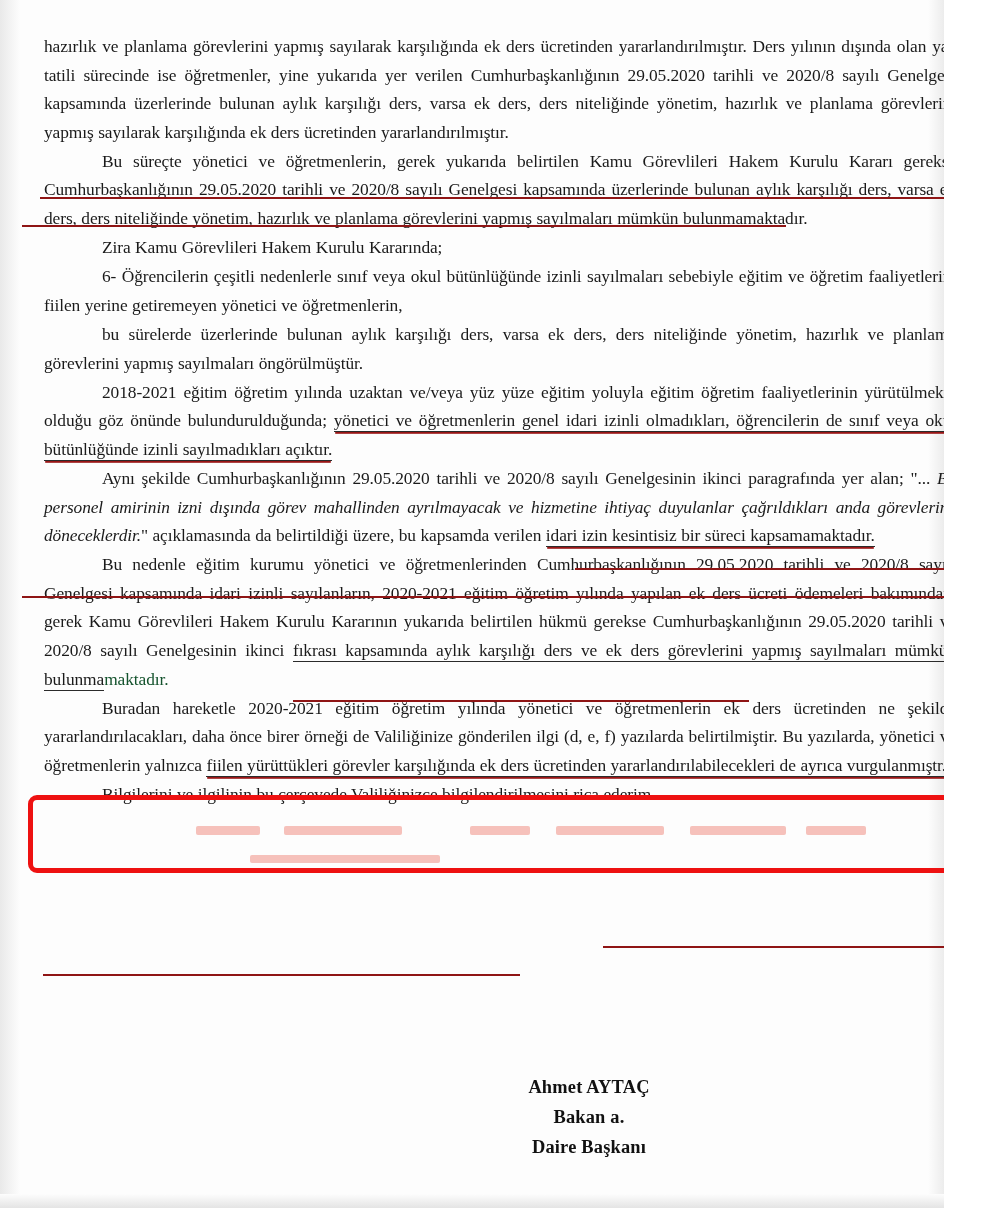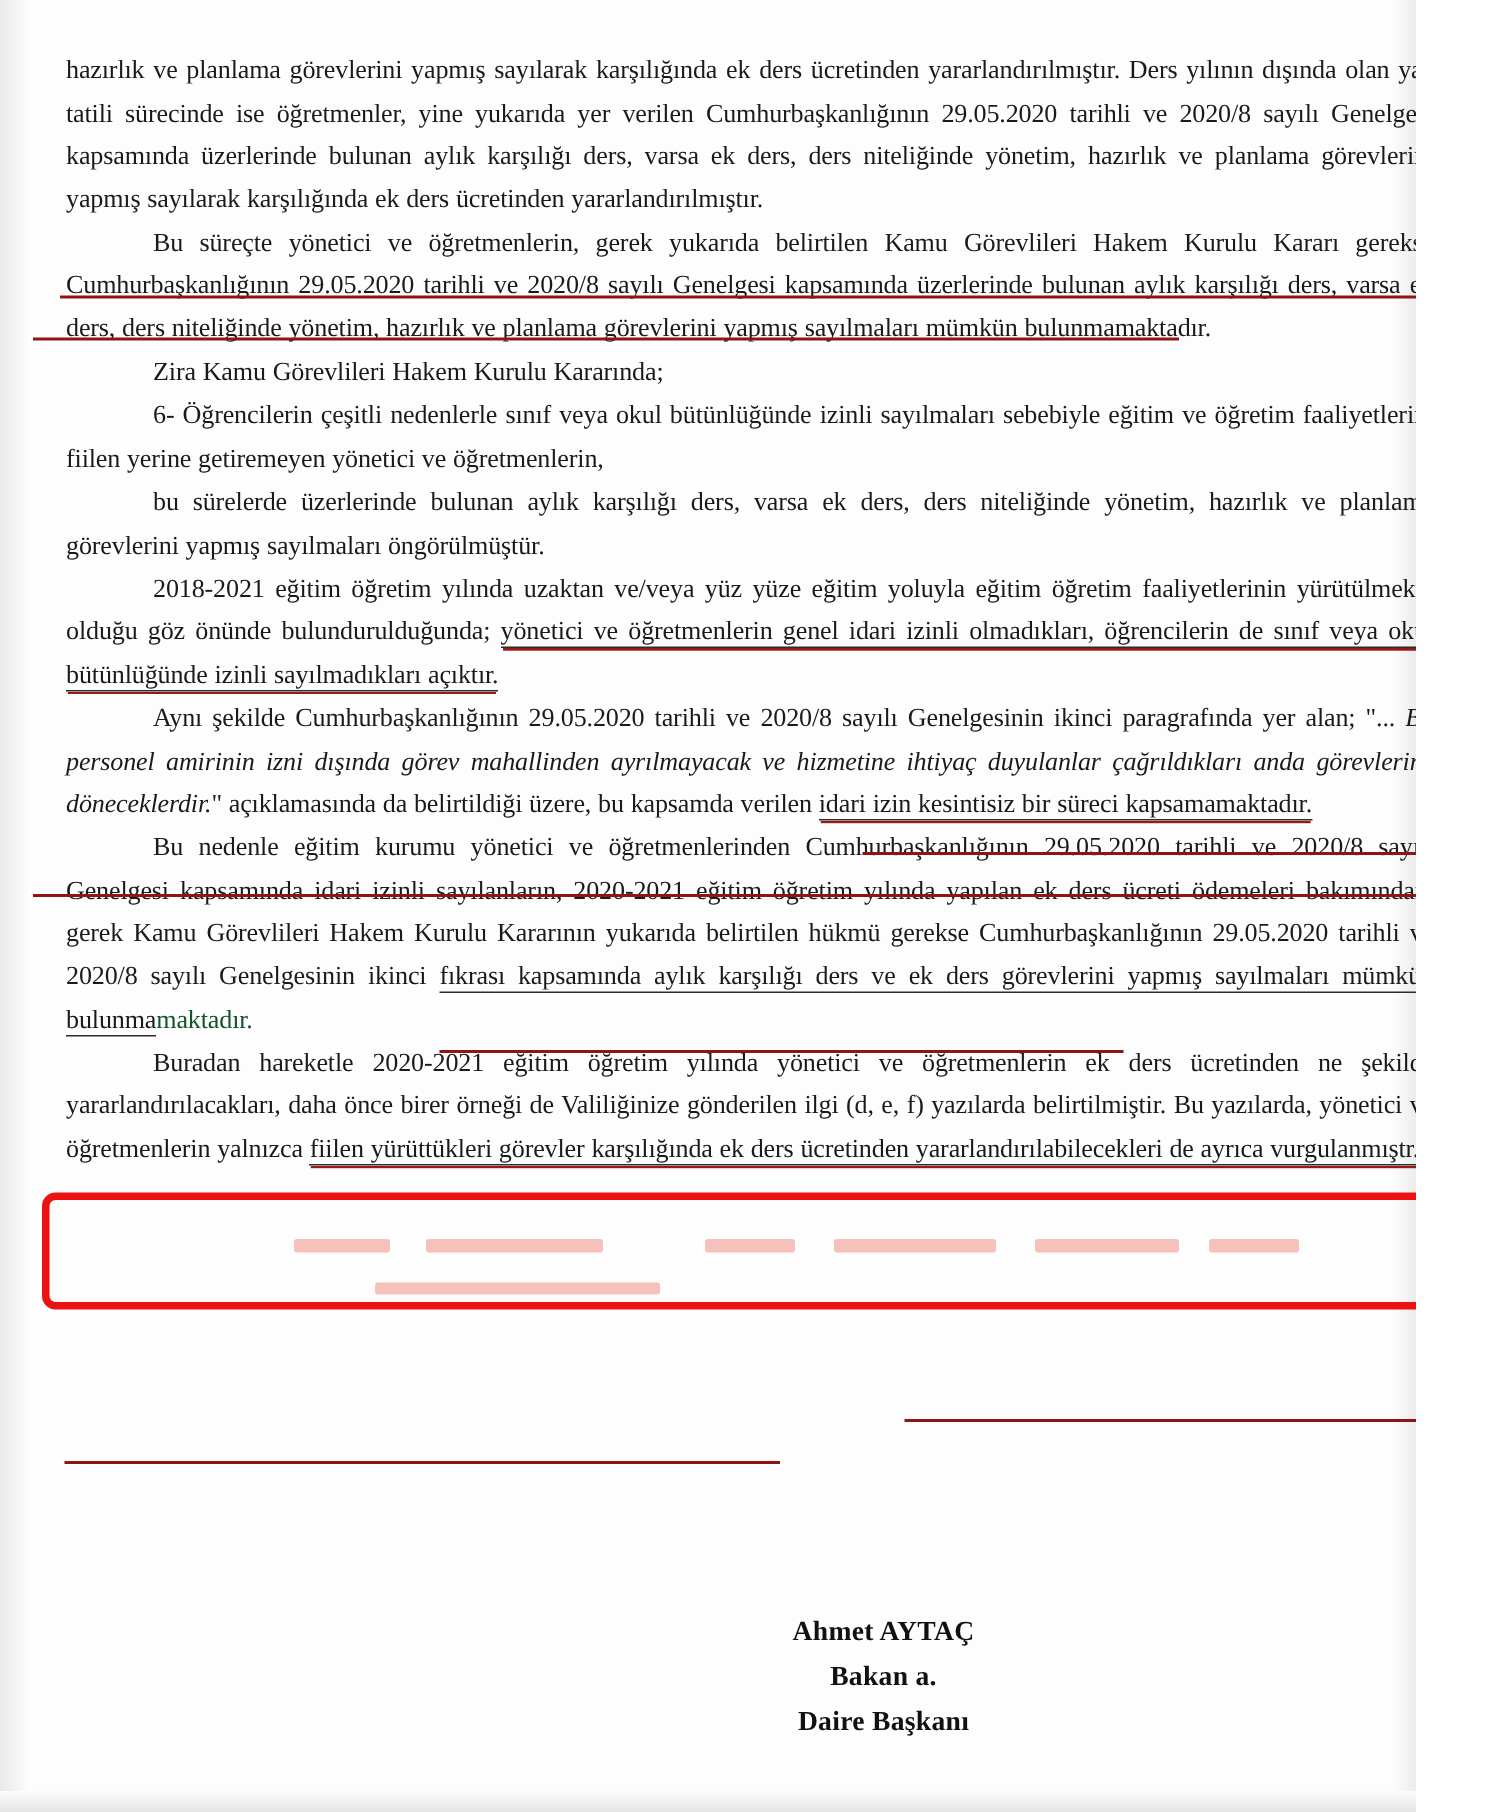--- a/index.html
+++ b/index.html
@@ -145,20 +145,21 @@
     <p class="para indent">bu sürelerde üzerlerinde bulunan aylık karşılığı ders, varsa ek ders, ders niteliğinde yönetim, hazırlık ve planlama görevlerini yapmış sayılmaları öngörülmüştür.</p>
 
     <p class="para indent"><span>2018-2021 eğitim öğretim yılında uzaktan ve/veya yüz yüze eğitim yoluyla eğitim öğretim faaliyetlerinin yürütülmekte olduğu göz önünde bulundurulduğunda; </span><span class="u-dual">yönetici ve öğretmenlerin genel idari izinli olmadıkları, öğrencilerin de sınıf veya okul bütünlüğünde izinli sayılmadıkları açıktır.</span></p>
 
     <p class="para indent"><span>Aynı şekilde Cumhurbaşkanlığının 29.05.2020 tarihli ve 2020/8 sayılı Genelgesinin ikinci paragrafında yer alan; "... </span><span class="ital">Bu personel amirinin izni dışında görev mahallinden ayrılmayacak ve hizmetine ihtiyaç duyulanlar çağrıldıkları anda görevlerine döneceklerdir.</span><span>" açıklamasında da belirtildiği üzere, bu kapsamda verilen </span><span class="u-dual">idari izin kesintisiz bir süreci kapsamamaktadır.</span></p>
 
     <p class="para indent"><span>Bu nedenle eğitim kurumu yönetici ve öğretmenlerinden Cumhurbaşkanlığının 29.05.2020 tarihli ve 2020/8 sayılı Genelgesi kapsamında idari izinli sayılanların, 2020-2021 eğitim öğretim yılında yapılan ek ders ücreti ödemeleri bakımından, gerek Kamu Görevlileri Hakem Kurulu Kararının yukarıda belirtilen hükmü gerekse Cumhurbaşkanlığının 29.05.2020 tarihli ve 2020/8 sayılı Genelgesinin ikinci </span><span class="u">fıkrası kapsamında aylık karşılığı ders ve ek ders görevlerini yapmış sayılmaları mümkün bulunma</span><span class="redtext">maktadır.</span></p>
 
     <p class="para indent"><span>Buradan hareketle 2020-2021 eğitim öğretim yılında yönetici ve öğretmenlerin ek ders ücretinden ne şekilde yararlandırılacakları, daha önce birer örneği de Valiliğinize gönderilen ilgi (d, e, f) yazılarda belirtilmiştir. Bu yazılarda, yönetici ve öğretmenlerin yalnızca </span><span class="u-dual">fiilen yürüttükleri görevler karşılığında ek ders ücretinden yararlandırılabilecekleri de ayrıca vurgulanmıştr.</span></p>
 
+    <p class="para indent">Bilgilerini ve ilgilinin bu çerçevede Valiliğinizce bilgilendirilmesini rica ederim.</p>
 
   </div>
 
   <div class="rule" style="left:40px; top:197px; width:908px;"></div>
   <div class="rule" style="left:22px; top:225px; width:764px;"></div>
   <div class="rule" style="left:575px; top:568px; width:404px;"></div>
   <div class="rule" style="left:22px; top:596px; width:934px;"></div>
   <div class="rule" style="left:293px; top:700px; width:456px;"></div>
   <div class="rule" style="left:603px; top:946px; width:375px;"></div>
   <div class="rule" style="left:43px; top:974px; width:477px;"></div>

